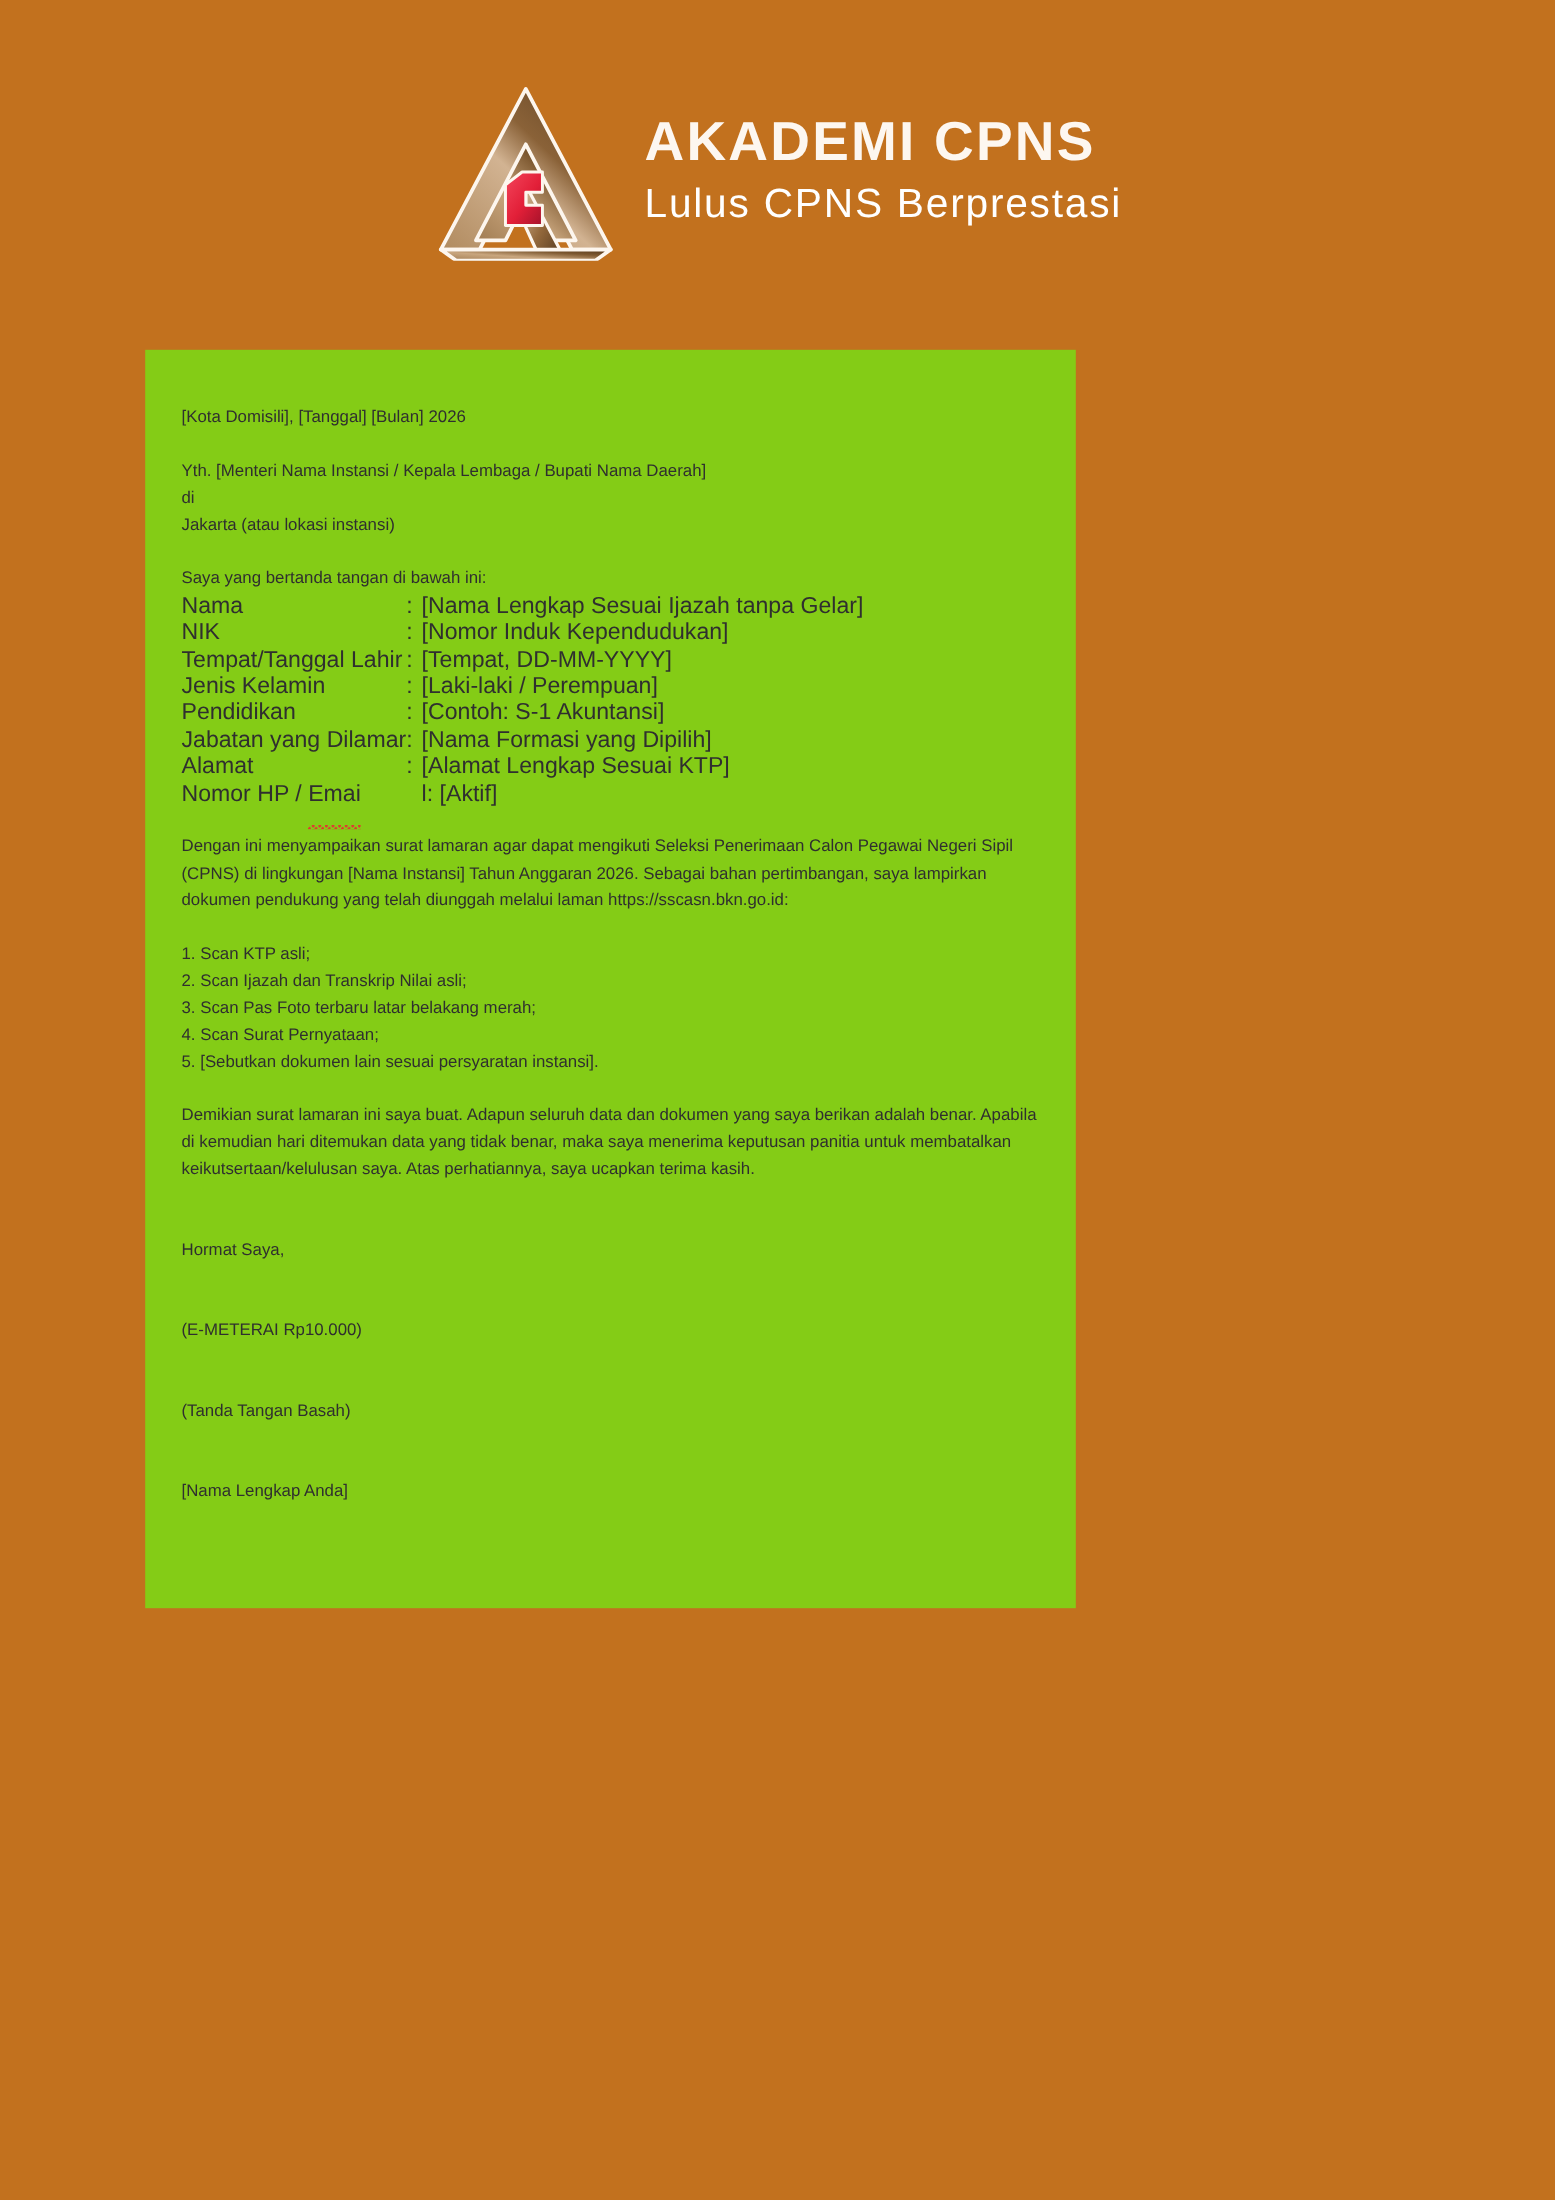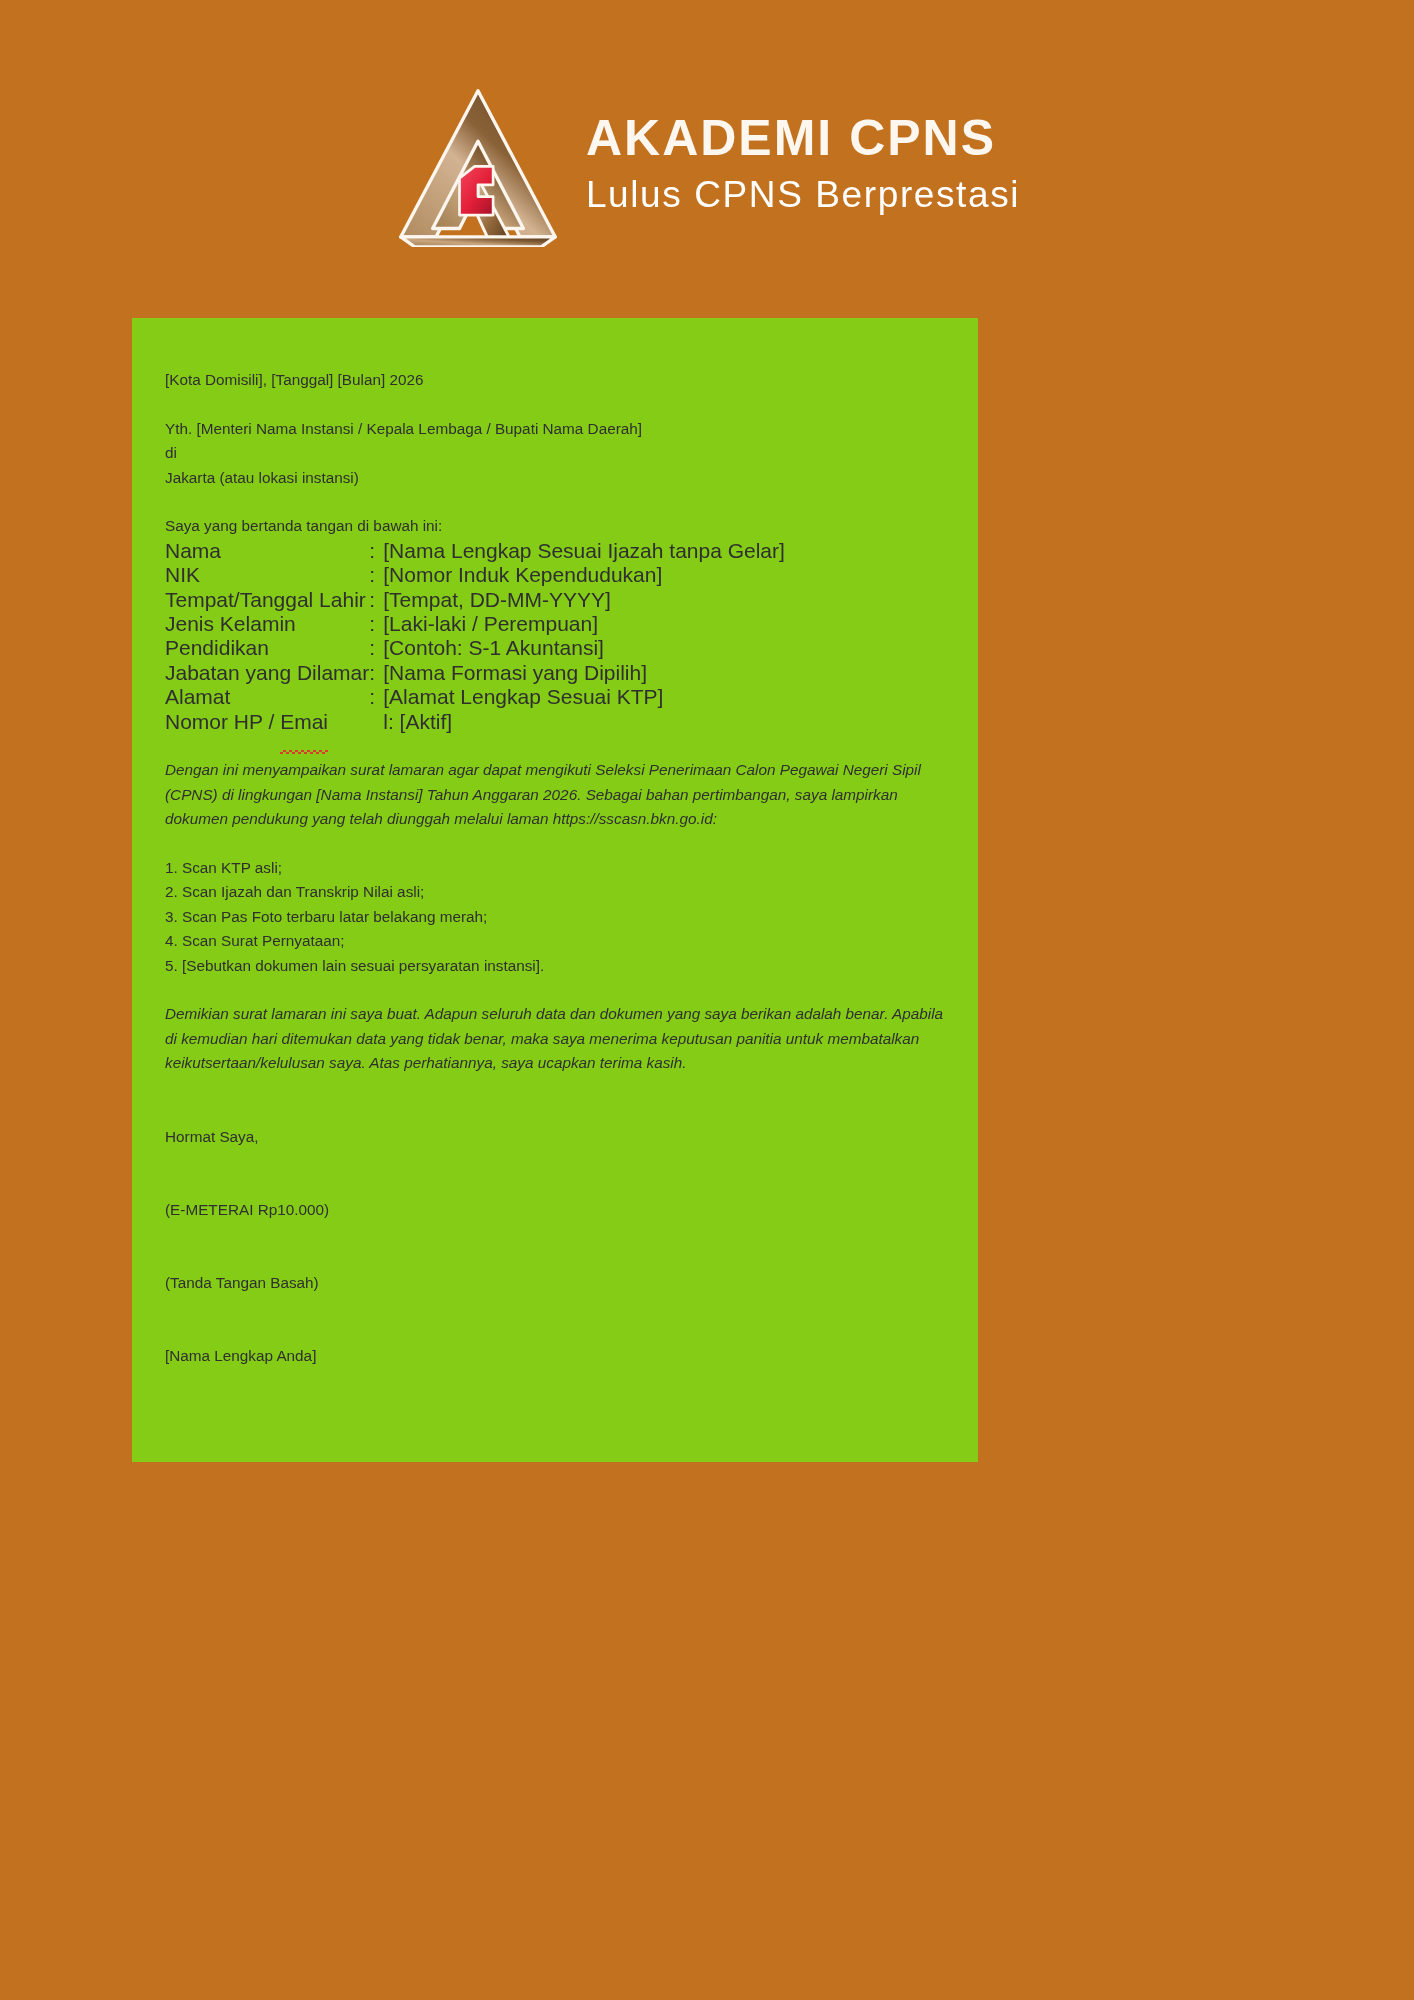--- a/index.html
+++ b/index.html
@@ -7,21 +7,21 @@
     width:1414px;height:2000px;
     background:#c2711e;
     font-family:"Liberation Sans", sans-serif;
     overflow:hidden;
     position:relative;
   }
 
   
   .brand{
     position:absolute;
-    left:0; top:14px; width:1414px; height:318px;
+    left:0; top:4px; width:1414px; height:318px;
     display:flex;
     align-items:center;
     justify-content:center;
   }
   .brand-inner{
     display:flex;
     align-items:center;
     gap:24px;
     transform:translateY(-10px);
   }
@@ -103,21 +103,21 @@
     left:0; right:0; bottom:-2px;
     height:4px;
     background-image:
       radial-gradient(circle at 1.5px 3.2px, #e03a2f 1.25px, transparent 1.4px),
       radial-gradient(circle at 4.5px 0.8px, #e03a2f 1.25px, transparent 1.4px);
     background-size:6px 4px;
     background-repeat:repeat-x;
   }
 
   .list-item{ white-space:pre-wrap; }
-  .para{ white-space:normal;font-style:italic; }
+  .para{ white-space:normal; }
 </style>
 </head>
 <body>
 
 <header class="brand">
   <div class="brand-inner">
 
     <svg class="logo-mark" viewBox="0 0 200 200">
       <defs>
         <linearGradient id="bronzeA" x1="0" y1="1" x2="1" y2="0">

